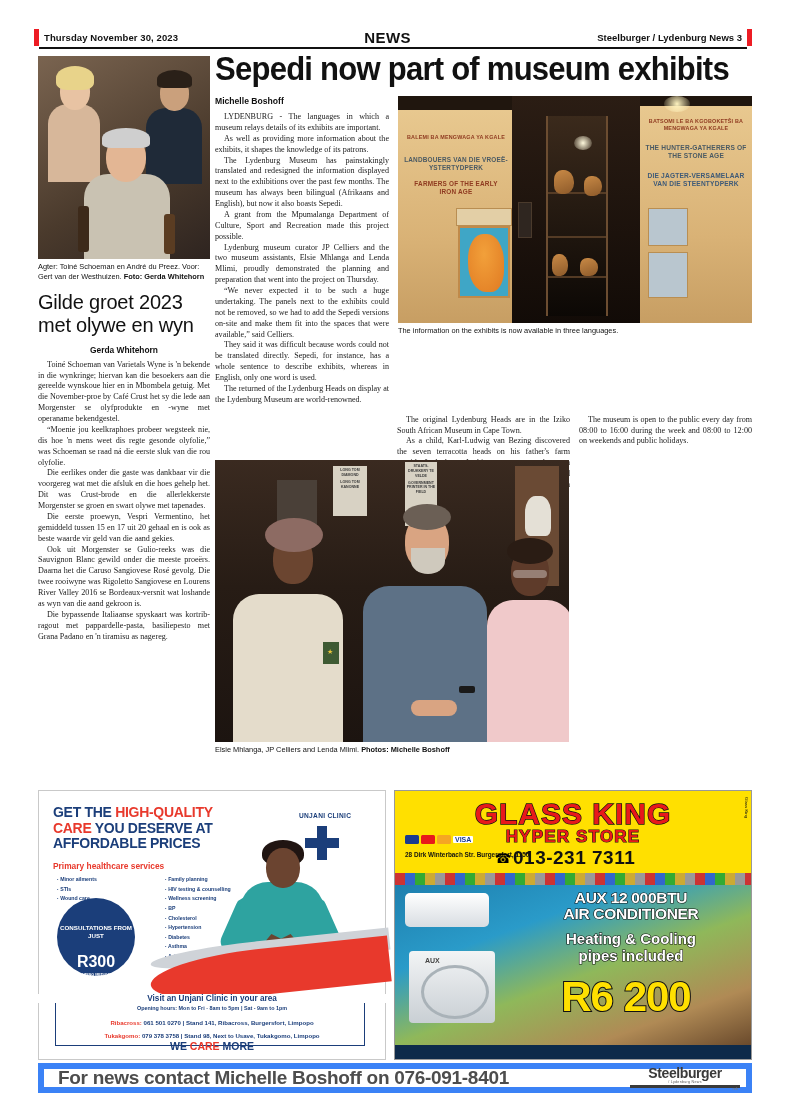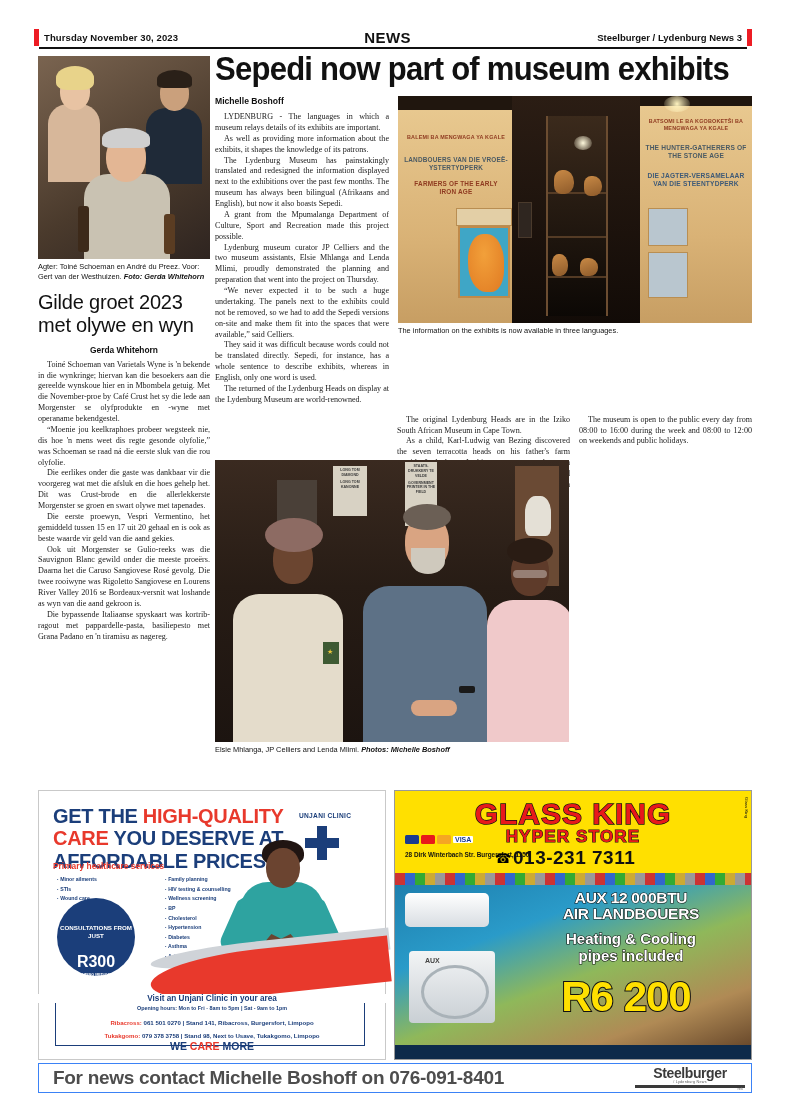--- a/index.html
+++ b/index.html
@@ -36,21 +36,21 @@
   .col-left   { position: absolute; left: 38px;  top: 56px; width: 172px; }
   .col-main   { position: absolute; left: 215px; top: 52px; width: 537px; }
 
   .photo {
     background: #ccc; position: relative; overflow: hidden;
   }
   .caption {
     font-size: 7.4px; line-height: 1.32; color: #111; margin-top: 3px;
     font-family: "Liberation Sans", sans-serif;
   }
-  .caption .credit { font-style: italic; font-weight: bold; }
+  .caption .credit { font-weight: bold; }
 
   .afr-head {
     font-size: 20px; line-height: 1.18; font-weight: 400; color: #111;
     margin: 9px 0 7px 0; letter-spacing: -0.2px;
   }
   .byline {
     font-size: 8.4px; font-weight: bold; text-align: center; color: #111; margin-bottom: 5px;
   }
   .body-text {
     font-family: "Liberation Serif", serif;
@@ -105,21 +105,21 @@
   .pp-hat { position:absolute; border-radius:50%; background:#8d6b63; }
   .pp-badge { position:absolute; background:#3e5a33; }
   .pp-star { position:absolute; color:#e8c53a; font-size:7px; line-height:1;}
 
   
   .ad-unjani {
     position:absolute; left:38px; top:790px; width:348px; height:270px;
     background:#ffffff; border:1px solid #c9c9c9; overflow:hidden;
   }
   .unj-h1 { position:absolute; left:14px; top:14px; width:250px;
-    font-size:20px; font-weight:bold; line-height:1.12; color:#1b3e7a; letter-spacing:-0.3px;}
+    font-size:14px; font-weight:bold; line-height:1.12; color:#1b3e7a; letter-spacing:-0.3px;}
   .unj-h1 .red { color:#e8392c; }
   .unj-sub { position:absolute; left:14px; top:70px; font-size:8.4px; font-weight:bold; color:#e8392c;}
   .unj-list { position:absolute; font-size:5.2px; font-weight:bold; color:#1b3e7a; line-height:1.85; }
   .unj-list li { list-style:none; }
   .unj-list li:before { content:"· "; font-weight:bold; }
   .unj-circle {
     position:absolute; left:57px; top:898px; width:78px; height:78px; border-radius:50%;
     background:#1b3e7a; color:#fff; text-align:center;
   }
   .unj-circle .c1 { font-size:6.2px; font-weight:bold; margin-top:26px; line-height:1.25;}
@@ -187,21 +187,21 @@
     -webkit-text-stroke:1.2px #111; paint-order: stroke fill; line-height:1.1;}
   .gk-price { position:absolute; left:110px; top:182px; width:242px; text-align:center;
     font-size:42px; font-weight:bold; color:#ffe000; -webkit-text-stroke:2px #111; paint-order: stroke fill; letter-spacing:-1px;}
   .gk-valid { position:absolute; left:0; bottom:0; width:100%; height:18px; background:#111; }
   .gk-valid span { display:block; padding-left:14px; line-height:18px; font-size:9px; font-weight:bold; color:#fff; letter-spacing:.2px;}
   .gk-vert { position:absolute; right:2px; top:6px; font-size:4.4px; color:#111; writing-mode: vertical-rl; }
 
   
   .footer {
     position:absolute; left:38px; top:1063px; width:714px; height:30px;
-    border:1px solid #3b82f6; background:#fff; display:flex; align-items:center;
+    border:6px solid #3b82f6; background:#fff; display:flex; align-items:center;
   }
   .footer-text {
     flex:1 1 auto; padding-left:14px; font-size:19px; font-weight:bold; color:#4d4d4d; letter-spacing:-0.3px;
   }
   .footer-logo {
     width:110px; height:24px; margin-right:6px; position:relative; text-align:center;
   }
   .footer-logo .fl1 { font-size:14px; font-weight:bold; color:#3a3a3a; letter-spacing:-0.4px; line-height:1;}
   .footer-logo .fl2 { font-size:3.6px; color:#555; letter-spacing:.3px; }
   .footer-logo .fl-rule { height:2.6px; background:#3a3a3a; margin-top:1px; }
@@ -458,21 +458,21 @@
     <span style="position:absolute;left:100px;top:60px;font-size:13px;">☎</span>
     <div class="gk-phone">013-231 7311</div>
     <div class="gk-vert">Glass King</div>
     <div class="gk-strip"></div>
     <div class="gk-photo"></div>
     <div class="gk-ac"></div>
     <div class="gk-unit"></div>
     <div class="gk-auxlabel">AUX</div>
     <div class="gk-t1">
       <span>AUX 12 000BTU</span><br>
-      <span>AIR LANDBOUERS</span>
+      <span>AIR CONDITIONER</span>
     </div>
     <div class="gk-t2">
       <span>Heating &amp; Cooling</span><br>
       <span>pipes included</span>
     </div>
     <div class="gk-price">R6 200</div>
   </div>
 
   <div class="footer">
     <div class="footer-text">For news contact Michelle Boshoff on 076-091-8401</div>

